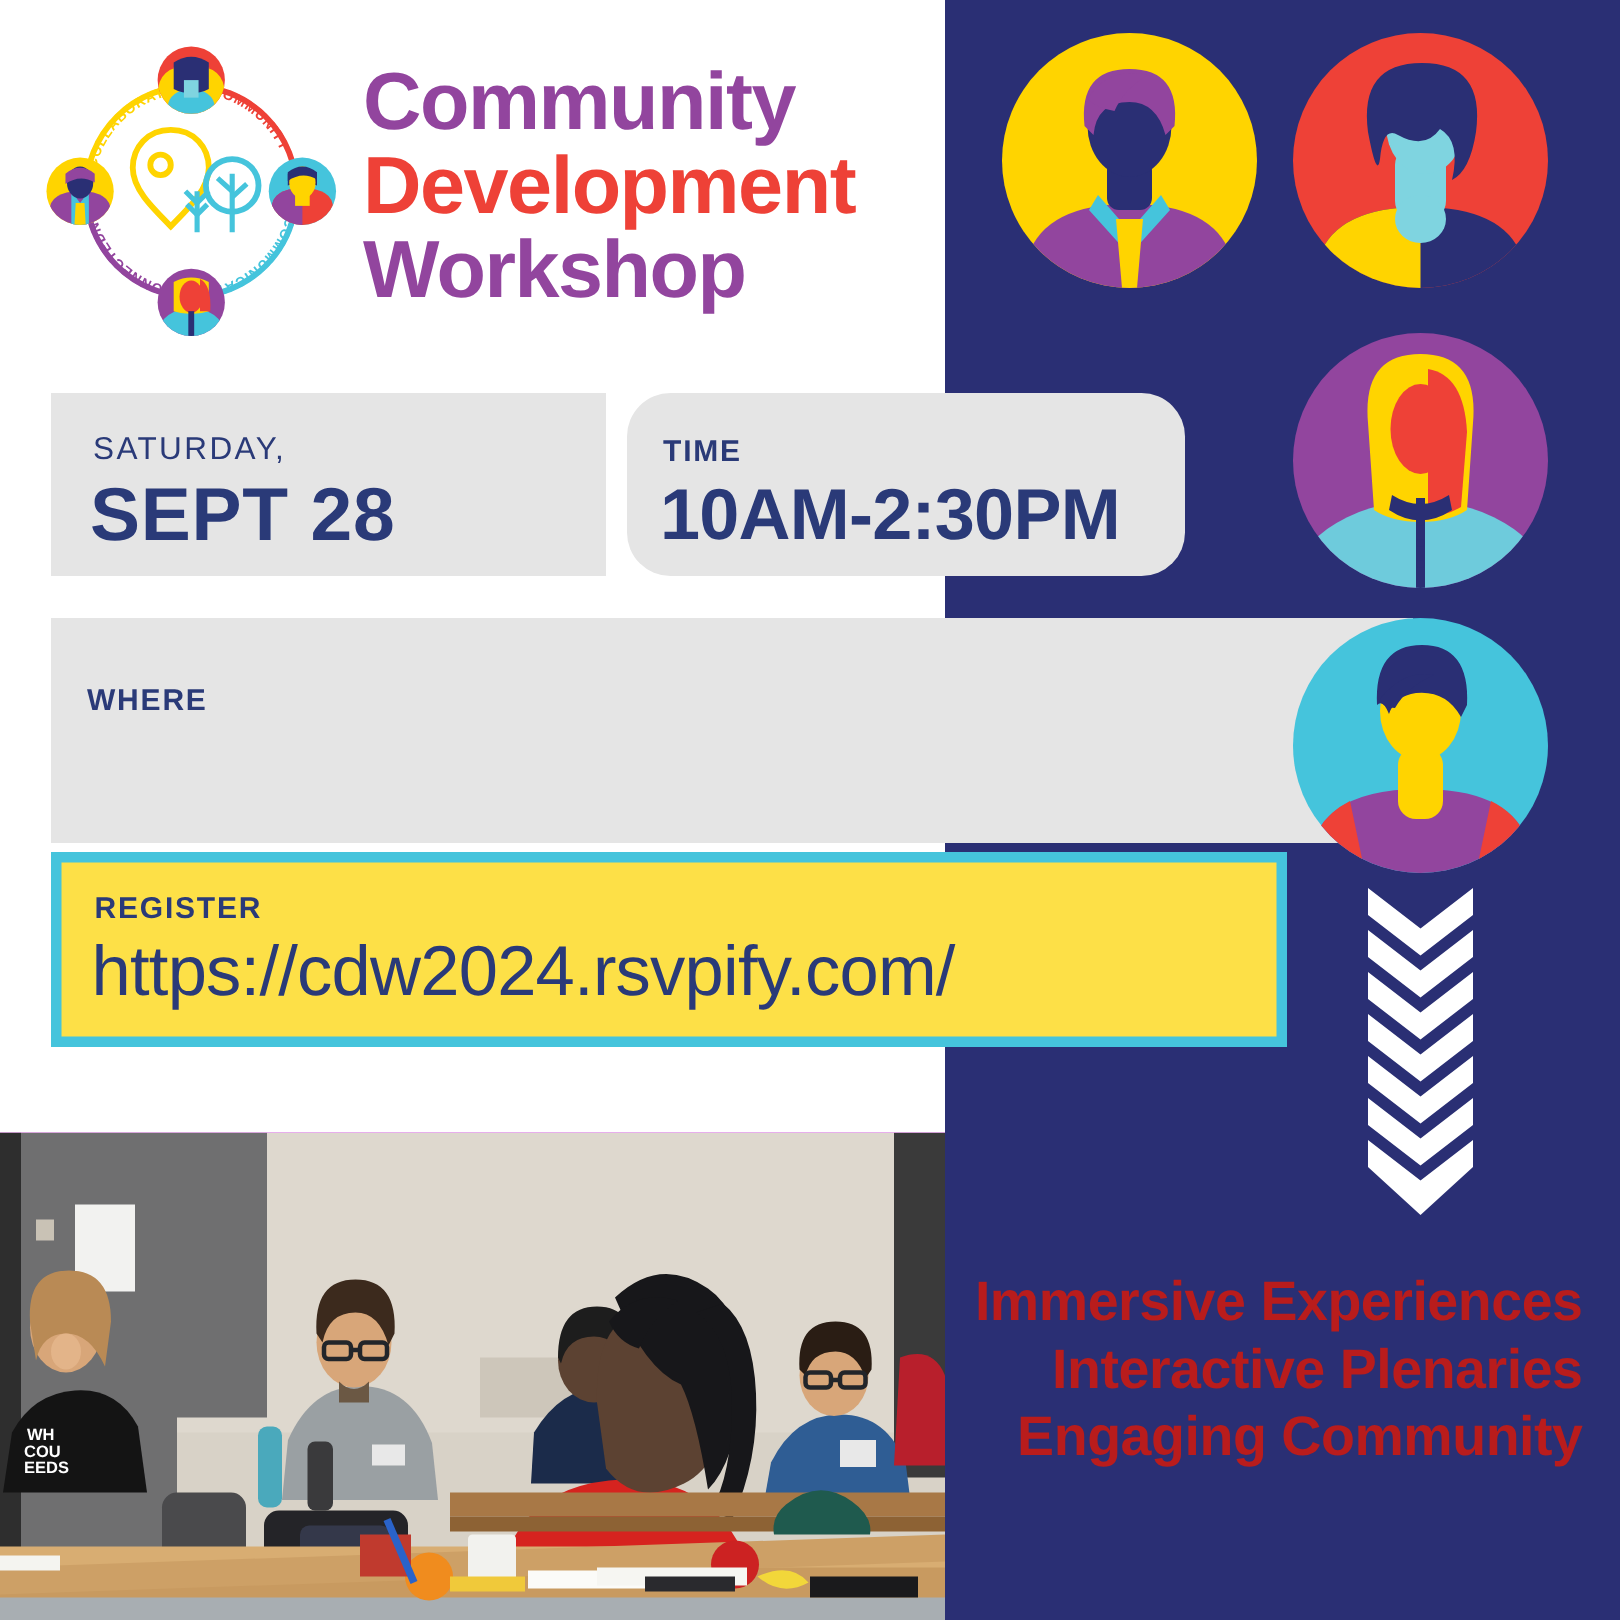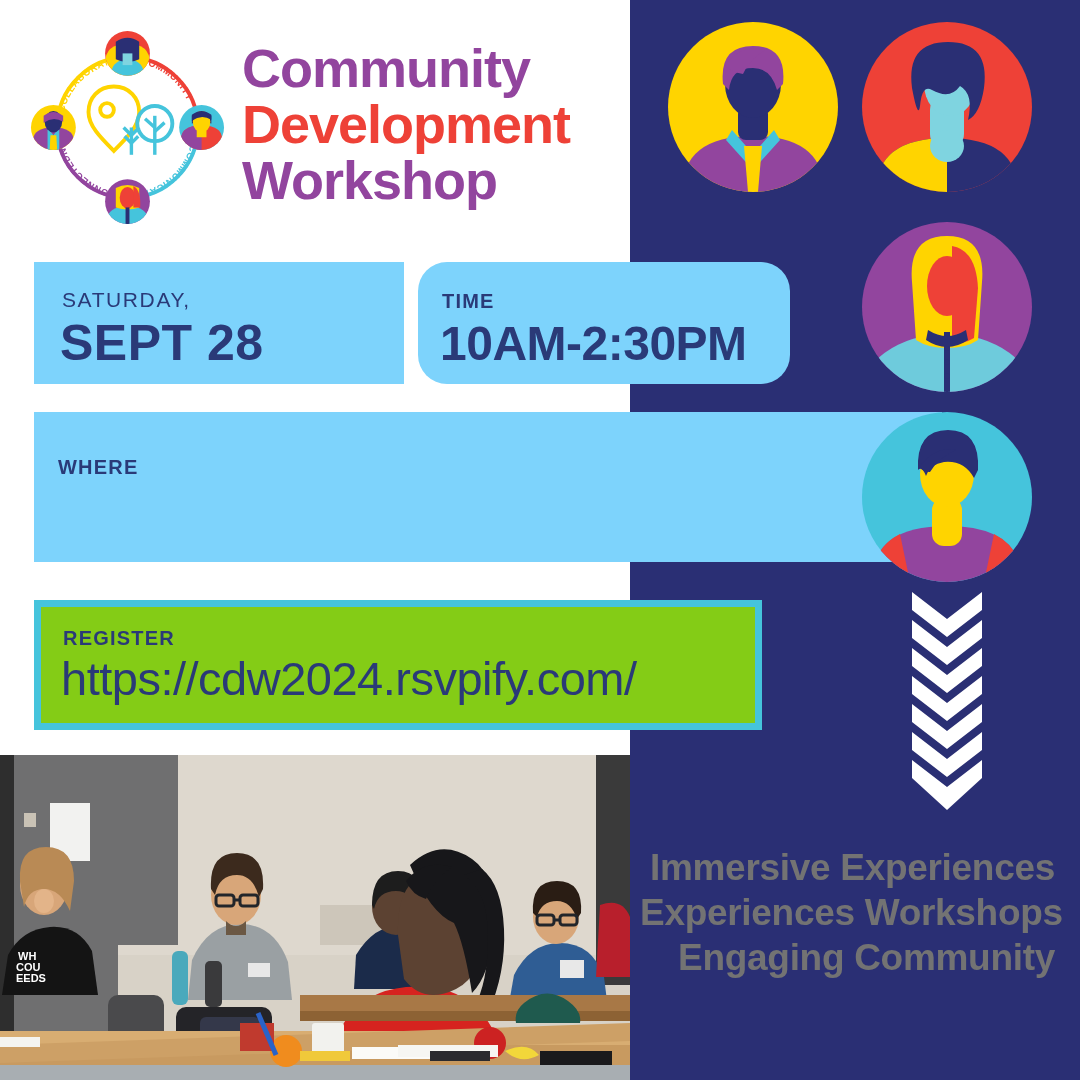--- a/index.html
+++ b/index.html
@@ -25,42 +25,42 @@
 
   .title-stack { position:absolute; left:212px; top:18px; }
   .title-line {
     font-weight:bold; font-size:54px; line-height:56px; letter-spacing:-1px;
     white-space:nowrap;
   }
   .t-purple { color:#92459e; }
   .t-red { color:#ee4137; }
 
   
-  .box { position:absolute; background:#7dd3fc; }
+  .box { position:absolute; background:#e5e5e5; }
   .box .label {
     color:#2a3a78; font-weight:bold; letter-spacing:1.2px;
     font-size:20px; text-transform:uppercase;
   }
   .box .value { color:#2a3a78; font-weight:bold; }
 
   #box-date { left:34px; top:262px; width:370px; height:122px; }
   #box-date .label { position:absolute; left:28px; top:26px; font-weight:normal; font-size:21px; letter-spacing:1.6px; }
   #box-date .value { position:absolute; left:26px; top:52px; font-size:50px; letter-spacing:0.5px; }
 
   #box-time { left:418px; top:262px; width:372px; height:122px;border-radius:29px; }
   #box-time .label { position:absolute; left:24px; top:28px; }
   #box-time .value { position:absolute; left:22px; top:54px; font-size:48px; letter-spacing:-0.5px; }
 
   #box-where { left:34px; top:412px; width:908px; height:150px; }
   #box-where .label { position:absolute; left:24px; top:44px; }
   #box-where .value { position:absolute; left:22px; top:72px; font-size:46px; letter-spacing:-0.3px; }
 
   #box-register {
-    left:34px; top:600px; width:728px; height:130px;
-    background:#84cc16; border:7px solid #45c4dc;
+    left:34px; top:568px; width:824px; height:130px;
+    background:#fde047; border:7px solid #45c4dc;
   }
   #box-register .label { position:absolute; left:22px; top:20px; }
   #box-register .value { position:absolute; left:20px; top:44px; font-size:47px; font-weight:normal; letter-spacing:-0.5px; }
 
   
   .photo { position:absolute; left:0; top:755px; width:630px; height:406px; overflow:hidden; background:#d946ef; }
   .photo svg { display:block; width:630px; height:325px; }
 
   
   .avatar { position:absolute; }
@@ -70,21 +70,21 @@
   #avatar-3 { left:862px; top:222px; width:170px; height:170px; }
   #avatar-4 { left:862px; top:412px; width:170px; height:170px; }
 
   
   .chevron-arrow { position:absolute; left:908px; top:592px; width:78px; height:222px; }
   .chevron-arrow svg { display:block; width:78px; height:222px; }
 
   
   .taglines { position:absolute; left:640px; top:845px; width:415px; text-align:right; }
   .tagline {
-    color:#737373; font-weight:bold; font-size:37px; line-height:45px;
+    color:#b91c1c; font-weight:bold; font-size:37px; line-height:45px;
     letter-spacing:-0.3px; white-space:nowrap;
   }
 </style>
 </head>
 <body>
 
 <div class="flyer">
 
   <div class="navy-panel"></div>
 
@@ -387,17 +387,17 @@
         <path d="M4 84 L39 111 L74 84 L74 102 L39 129 L4 102 Z"></path>
         <path d="M4 112 L39 139 L74 112 L74 130 L39 157 L4 130 Z"></path>
         <path d="M4 140 L39 167 L74 140 L74 158 L39 185 L4 158 Z"></path>
         <path d="M4 168 L39 195 L74 168 L74 186 L39 218 L4 186 Z"></path>
       </g>
     </svg>
   </div>
 
   <div class="taglines">
     <div class="tagline">Immersive Experiences</div>
-    <div class="tagline">Experiences Workshops</div>
+    <div class="tagline">Interactive Plenaries</div>
     <div class="tagline">Engaging Community</div>
   </div>
 
 </div>
 
 </body></html>

